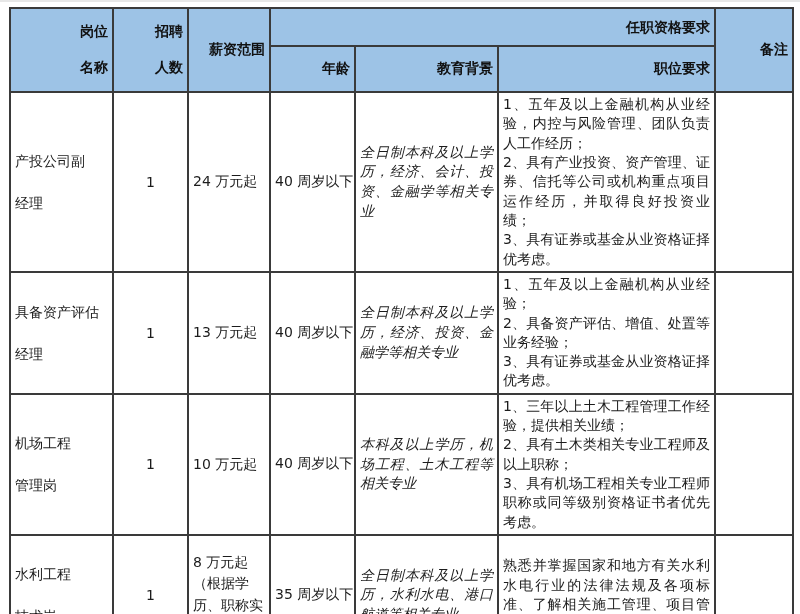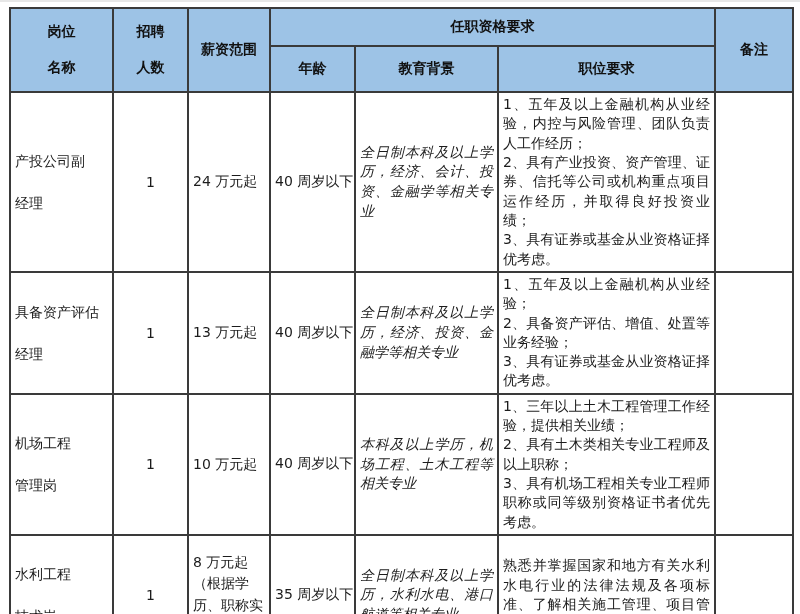--- a/index.html
+++ b/index.html
@@ -31,30 +31,30 @@
     border: 2px solid #3a3a3a;
     vertical-align: middle;
     padding: 2px 4px;
     font-size: 14px;
     box-sizing: border-box;
     overflow: hidden;
   }
   thead th {
     background: #9dc3e6;
     font-weight: bold;
-    text-align: center;
+    text-align: right;
     color: #111;
     white-space: pre-line;
     font-size: 14.5px;
     line-height: 2.55;
     padding: 0 2px;
   }
   thead tr.h1 { height: 38px; }
   thead tr.h2 { height: 46px; }
-  thead tr.h1 th.group { line-height: 1.3; font-family: Liberation Mono, monospace; }
+  thead tr.h1 th.group { line-height: 1.3; }
   thead tr.h2 th { line-height: 1.3; font-family: Liberation Serif, serif; }
 
   tbody tr.r1 { height: 143px; }
   tbody tr.r2 { height: 122px; }
   tbody tr.r3 { height: 129px; }
   tbody tr.r4 { height: 120px; }
 
   td.name {
     text-align: left;
     white-space: pre-line;

